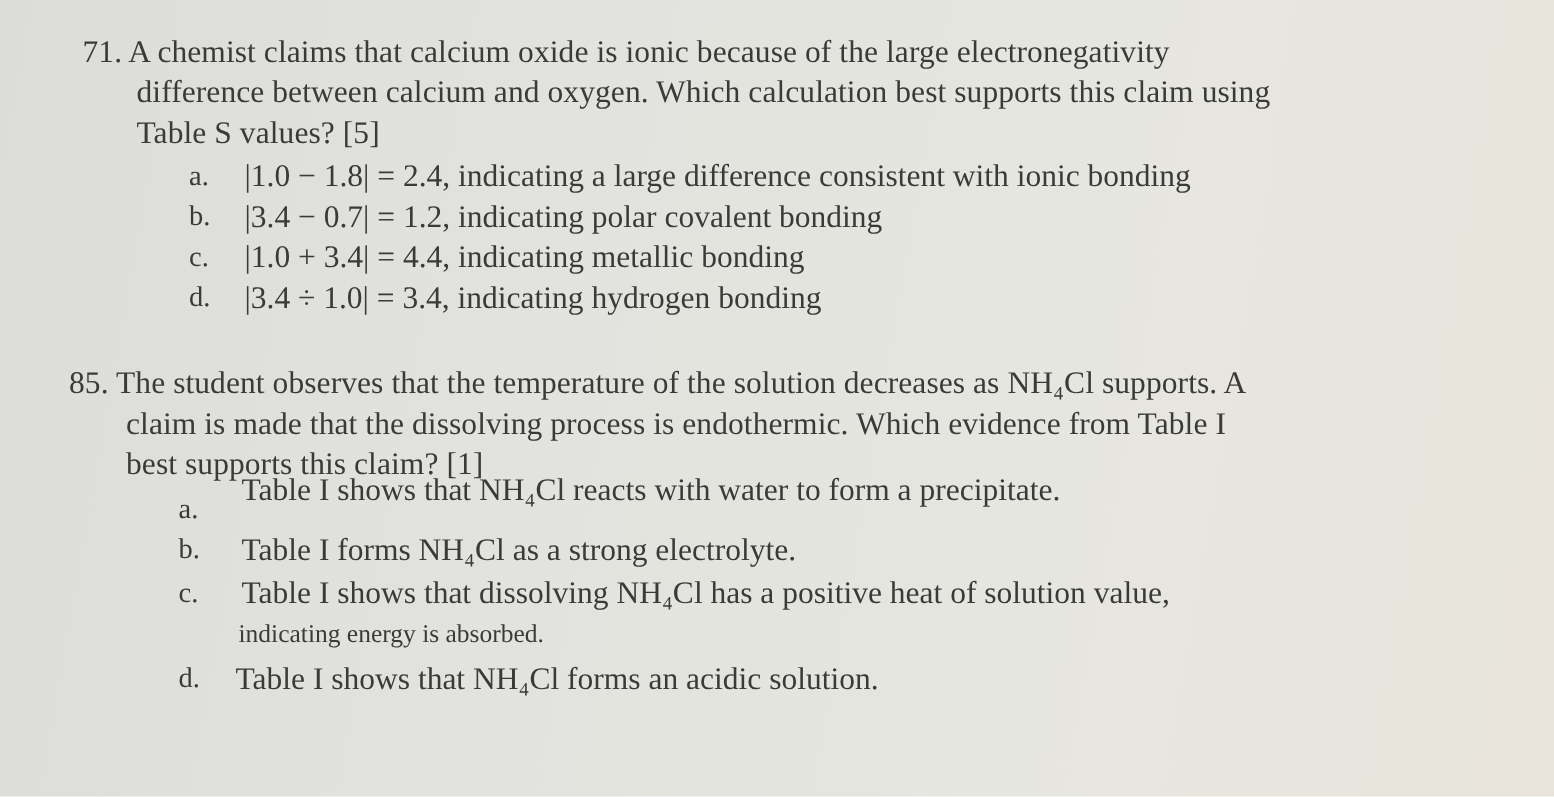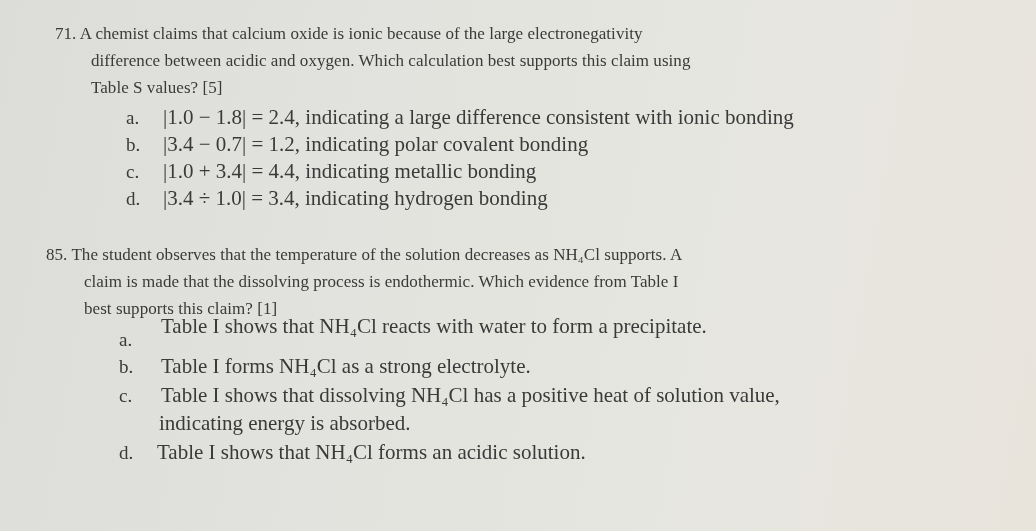--- a/index.html
+++ b/index.html
@@ -18,21 +18,21 @@
     .page {
       position: absolute;
       left: 0;
       top: 0;
       width: 1036px;
       height: 531px;
     }
     .line {
       position: absolute;
       white-space: nowrap;
-      font-size: 17px;
+      font-size: 21px;
       line-height: 24px;
       letter-spacing: 0.05px;
     }
     .qnum {
       display: inline-block;
     }
     .opt-letter {
       position: absolute;
       white-space: nowrap;
       font-size: 19px;
@@ -40,35 +40,35 @@
     }
     .opt-text {
       position: absolute;
       white-space: nowrap;
       font-size: 21px;
       line-height: 24px;
     }
     .opt-text-2 {
       position: absolute;
       white-space: nowrap;
-      font-size: 21px;
+      font-size: 17px;
       line-height: 24px;
     }
   </style>
 </head>
 <body>
 
 <div class="page">
 
   <div>
     <div class="line" style="left:55px; top:22px;">
       <span class="qnum">71.</span>
       <span>A chemist claims that calcium oxide is ionic because of the large electronegativity</span>
     </div>
-    <div class="line" style="left:91px; top:49px;">difference between acidic and oxygen. Which calculation best supports this claim using</div>
+    <div class="line" style="left:91px; top:49px;">difference between calcium and oxygen. Which calculation best supports this claim using</div>
     <div class="line" style="left:91px; top:76px;">Table S values? [5]</div>
 
     <div>
       <span class="opt-letter" style="left:126px; top:106px;">a.</span>
       <span class="opt-text" style="left:163px; top:105px;">|1.0 − 1.8| = 2.4, indicating a large difference consistent with ionic bonding</span>
     </div>
     <div>
       <span class="opt-letter" style="left:126px; top:133px;">b.</span>
       <span class="opt-text" style="left:163px; top:132px;">|3.4 − 0.7| = 1.2, indicating polar covalent bonding</span>
     </div>

